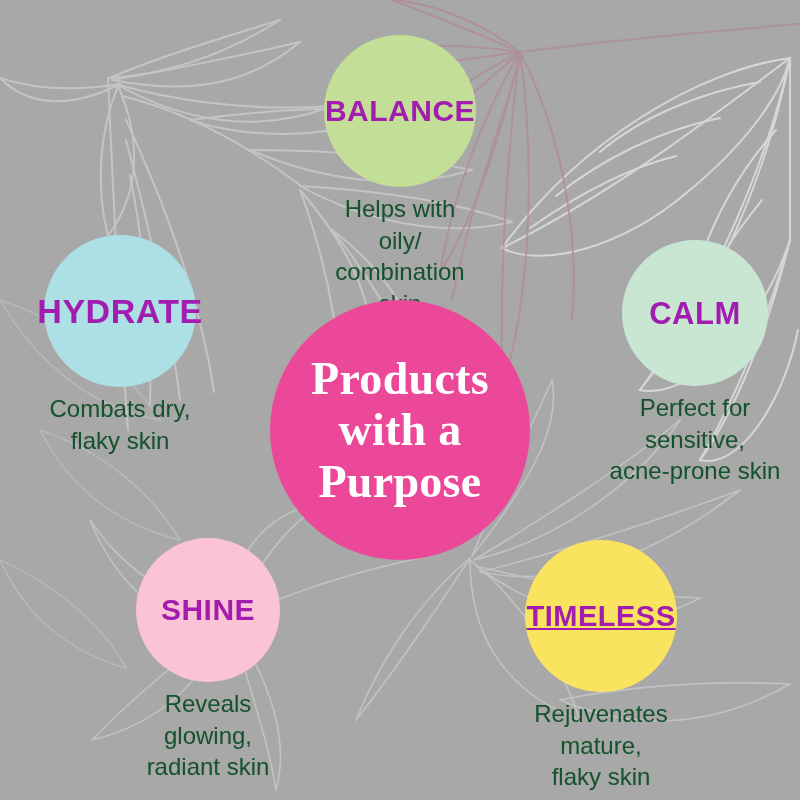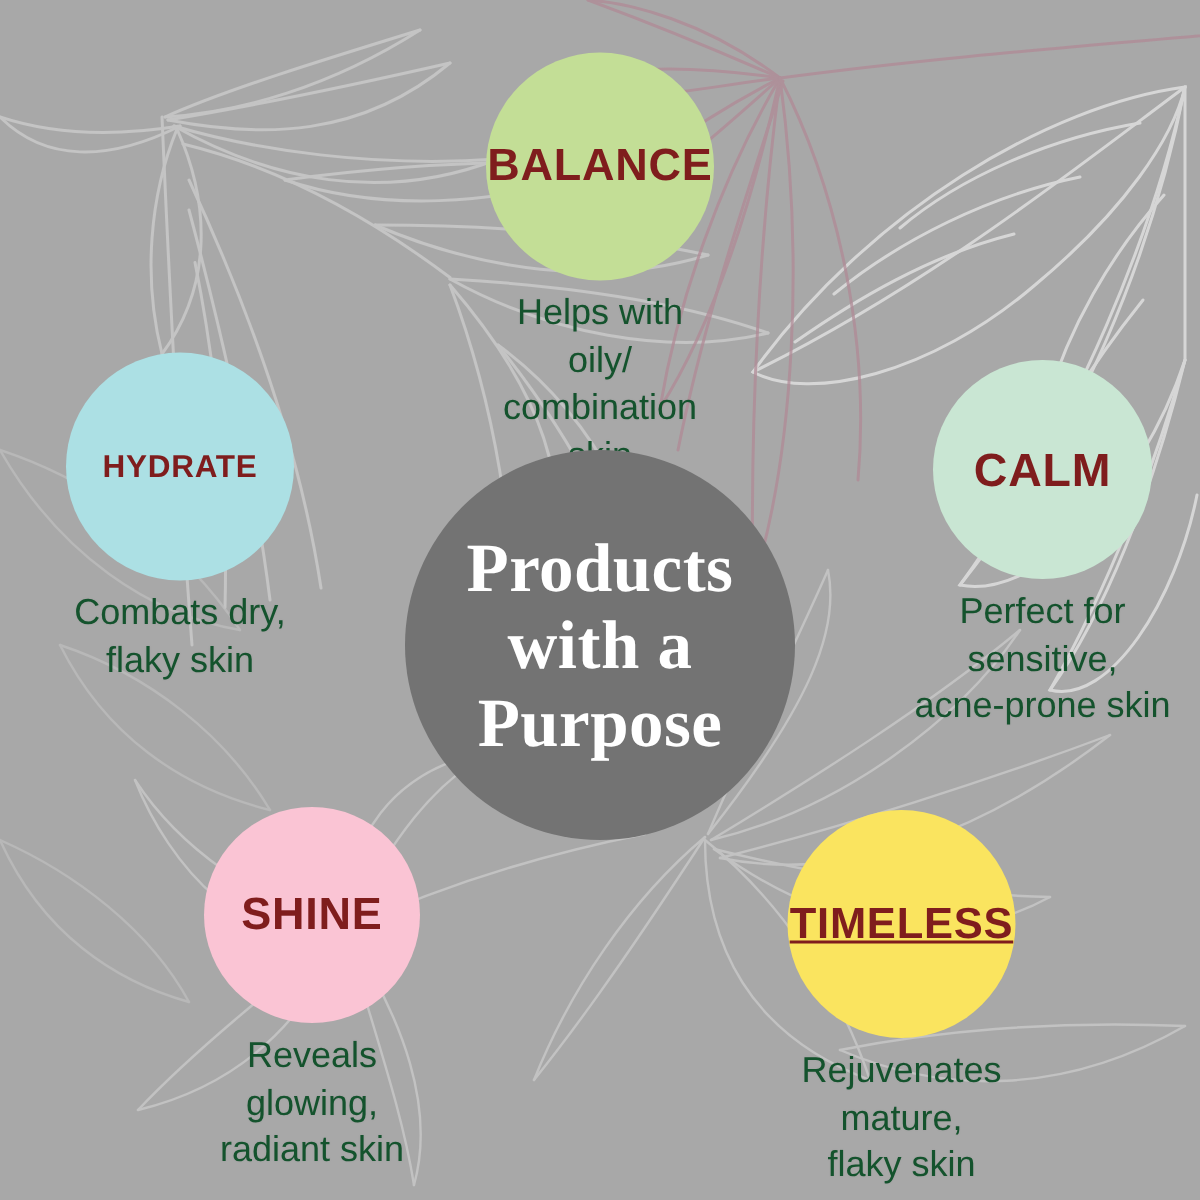--- a/index.html
+++ b/index.html
@@ -27,42 +27,42 @@
   }
   .bubble {
     border-radius:50%;
     display:flex;
     align-items:center;
     justify-content:center;
     position:relative;
   }
   .bubble-label {
     font-weight:bold;
-    color:#7f1d1d;
+    color:#a21caf;
     letter-spacing:0.5px;
     white-space:nowrap;
     line-height:1;
   }
   .caption {
     margin-top:6px;
     text-align:center;
     color:#14532d;
     font-size:24px;
     line-height:1.32;
     white-space:pre-line;
     text-shadow:0 0 1px rgba(120,120,120,0.25);
   }
 
   
   #hub {
     position:absolute;
     left:270px; top:300px;
     width:260px; height:260px;
     border-radius:50%;
-    background:#737373;
+    background:#ec4899;
     display:flex;
     align-items:center;
     justify-content:center;
     z-index:5;
   }
   #hub-title {
     font-family:"Liberation Serif", serif;
     font-weight:bold;
     color:#ffffff;
     font-size:46px;
@@ -79,21 +79,21 @@
   #node-shine    { left:124px; top:538px; width:168px; z-index:4; }
   #node-timeless { left:508px; top:540px; width:186px; z-index:4; }
 
   #bubble-balance  { width:152px; height:152px; background:#c3de96; }
   #bubble-hydrate  { width:152px; height:152px; background:#ace0e4; }
   #bubble-calm     { width:146px; height:146px; background:#c9e6d3; }
   #bubble-shine    { width:144px; height:144px; background:#fac4d4; }
   #bubble-timeless { width:152px; height:152px; background:#fae45f; }
 
   #label-balance  { font-size:30px; }
-  #label-hydrate  { font-size:21px; }
+  #label-hydrate  { font-size:34px; }
   #label-calm     { font-size:31px; }
   #label-shine    { font-size:30px; }
   #label-timeless { font-size:29px;text-decoration:underline; }
 
   
   .overflow { position:absolute; }
 </style>
 </head>
 <body>
 

